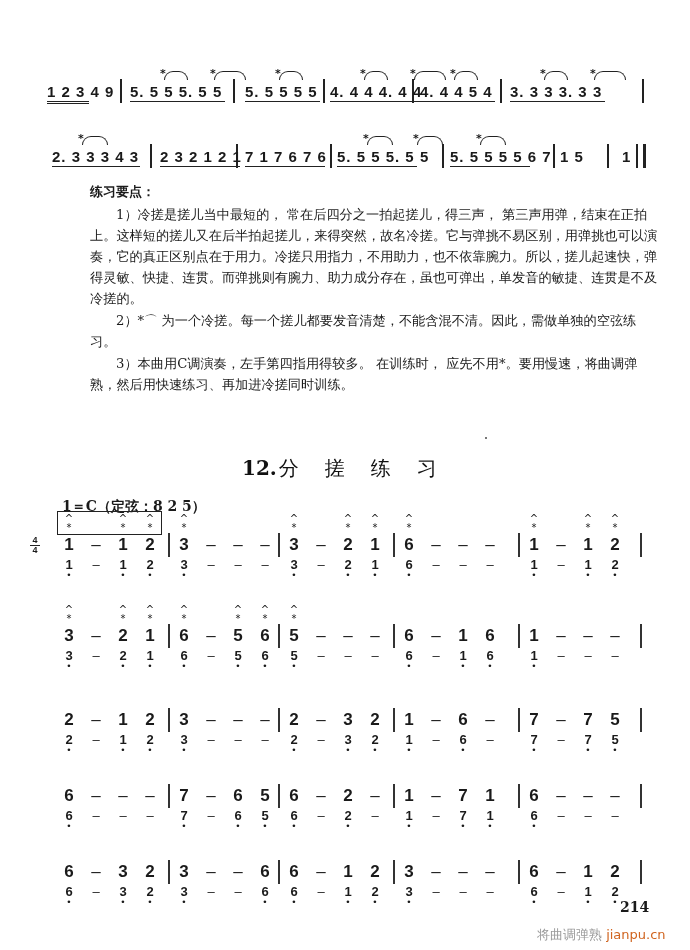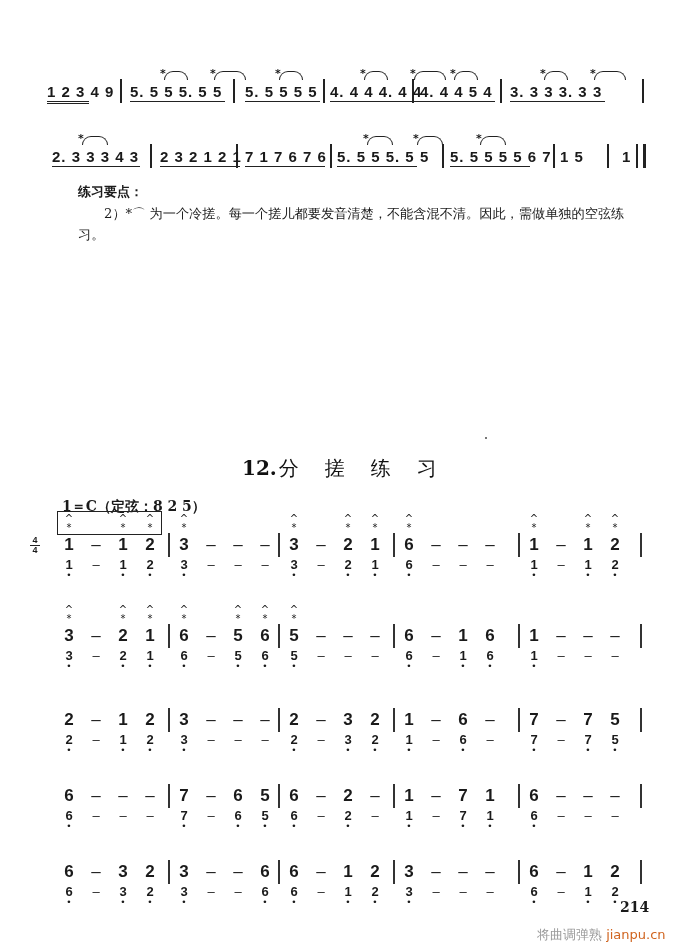--- a/index.html
+++ b/index.html
@@ -3,21 +3,21 @@
 <meta charset="utf-8">
 <style>
   html, body { margin:0; padding:0; }
   body { width:690px; height:950px; background:#ffffff; position:relative; overflow:hidden;
          font-family:"DejaVu Sans", sans-serif; color:#1a1a1a; }
   .tok { position:absolute; font-family:"Liberation Sans", sans-serif; font-weight:bold; font-size:15px; white-space:nowrap; }
   .uline { position:absolute; height:1px; background:#222; }
   .bar { position:absolute; width:2px; background:#222; }
   .arc { position:absolute; border:1.5px solid #222; border-bottom:none; border-radius:10px 10px 0 0; height:8px; }
   .star { position:absolute; font-size:11px; font-weight:bold; }
-  .text-block { position:absolute; left:78px; width:568px; font-family:"DejaVu Serif", serif; font-size:13.2px; line-height:21px; color:#1b1b1b; }
+  .text-block { position:absolute; left:90px; width:568px; font-family:"DejaVu Serif", serif; font-size:13.2px; line-height:21px; color:#1b1b1b; }
   .heading { font-weight:bold; font-family:"DejaVu Sans", sans-serif; font-size:13px; }
   .para { text-indent:26px; margin:0; }
   .title { position:absolute; left:242px; top:455px; font-family:"DejaVu Serif", serif; font-size:20px; color:#111; letter-spacing:0; }
   .title .w { display:inline-block; margin-right:26px; }
   .key { position:absolute; left:62px; top:498px; font-family:"DejaVu Serif", serif; font-size:14px; font-weight:bold; }
   .cell { position:absolute; width:18px; text-align:center; font-family:"Liberation Sans", sans-serif; font-weight:bold; }
   .up { font-size:17px; }
   .lo { font-size:13px; }
   .dash { font-weight:normal; }
   .mark { position:absolute; width:18px; text-align:center; font-size:10px; line-height:9px; font-family:"DejaVu Sans", sans-serif; }
@@ -94,21 +94,23 @@
     <div class="tok" style="left:450px;top:148px;letter-spacing:1px;">5.  5 5 5 5 6 7</div>
     <div class="uline" style="left:450px;top:166px;width:80px;"></div>
     <div class="star" style="left:476px;top:132px;">*</div>
     <div class="arc" style="left:480px;top:136px;width:24px;"></div>
     <div class="tok" style="left:560px;top:148px;letter-spacing:1px;">1  5</div>
     <div class="tok" style="left:622px;top:148px;letter-spacing:1px;">1</div>
   </div>
 
 <div class="text-block" style="top:181px;">
   <div class="heading">练习要点：</div>
+  <p class="para" style="margin-top:2px;">1）冷搓是搓儿当中最短的， 常在后四分之一拍起搓儿，得三声， 第三声用弹，结束在正拍上。这样短的搓儿又在后半拍起搓儿，来得突然，故名冷搓。它与弹挑不易区别，用弹挑也可以演奏，它的真正区别点在于用力。冷搓只用指力，不用助力，也不依靠腕力。所以，搓儿起速快，弹得灵敏、快捷、连贯。而弹挑则有腕力、助力成分存在，虽也可弹出，单发音的敏捷、连贯是不及冷搓的。</p>
   <p class="para" style="margin-top:1px;">2）*⌒ 为一个冷搓。每一个搓儿都要发音清楚，不能含混不清。因此，需做单独的空弦练习。</p>
+  <p class="para" style="margin-top:1px;">3）本曲用C调演奏，左手第四指用得较多。 在训练时， 应先不用*。要用慢速，将曲调弹熟，然后用快速练习、再加进冷搓同时训练。</p>
 </div>
 
 <div class="dot-small"></div>
 
 <div class="title">
   <span class="w" style="margin-right:2px;font-weight:bold;">12.</span><span class="w">分</span><span class="w">搓</span><span class="w">练</span><span class="w">习</span>
 </div>
 
 <div class="key">1＝C（定弦：8 2 5）</div>
 

